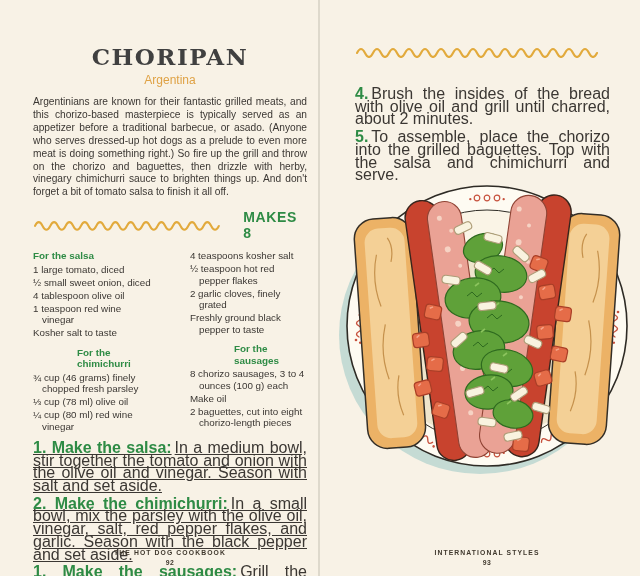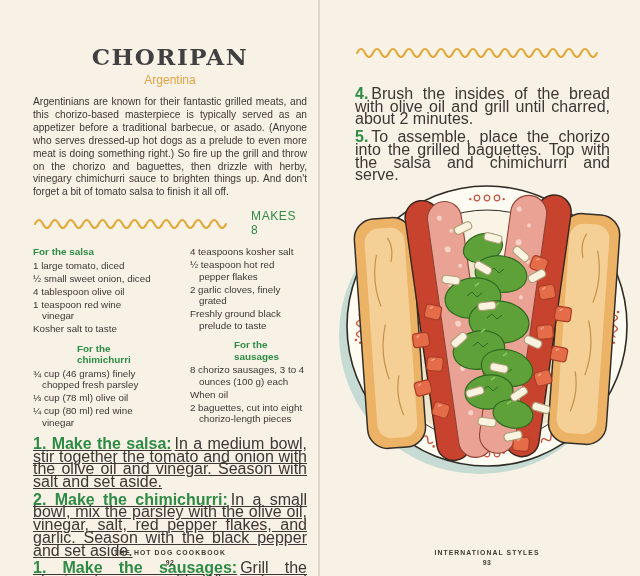--- a/index.html
+++ b/index.html
@@ -7,21 +7,21 @@
   .spread{position:relative;width:640px;height:576px;background:#F8F2E6;}
   .spine{position:absolute;left:318px;top:0;width:2px;height:576px;background:#DED9CC;}
 
   
   .left-page{position:absolute;left:33px;top:44px;width:274px;}
   .recipe-title{font-family:"DejaVu Serif",serif;font-weight:bold;font-size:23px;line-height:25px;letter-spacing:1.5px;color:#404040;text-align:center;}
   .recipe-subtitle{font-family:Liberation Sans, sans-serif;font-size:12px;line-height:13px;color:#DFA245;text-align:center;margin-top:5px;}
   .intro{margin-top:9px;font-size:10.2px;line-height:12.9px;text-align:justify;}
   .makes-row{margin-top:7px;display:flex;align-items:center;}
   .makes-row svg{display:block;}
-  .makes-label{margin-left:auto;font-size:12px;font-weight:normal;letter-spacing:.6px;color:#2E8B45;padding-left:13px;}
+  .makes-label{margin-left:auto;font-size:14px;font-weight:bold;letter-spacing:.6px;color:#2E8B45;padding-left:13px;}
   .columns{margin-top:9px;display:flex;gap:36px;}
   .col1{width:136px;margin-right:3px;}
   .col2{width:135px;}
   .ing-header{font-size:9.9px;font-weight:bold;color:#2E8B45;line-height:11.5px;margin-bottom:2px;}
   .ing-header:not(:first-of-type){margin-top:8px;padding-left:44px;}
   .ing-item{font-size:9.8px;line-height:11.5px;margin-bottom:1.5px;padding-left:9px;text-indent:-9px;}
   .steps{margin-top:8px;text-decoration:underline;}
   .step{margin:0 0 5px;font-size:16px;line-height:12.7px;text-align:justify;}
   .step-label{color:#2E8B45;font-weight:bold;margin-right:3px;}
 
@@ -79,27 +79,27 @@
           <div class="ing-item">¼ cup (80 ml) red wine vinegar</div>
         </div>
       <div class="col2">
 
           <div class="ing-item">4 teaspoons kosher salt</div>
 
           <div class="ing-item">½ teaspoon hot red pepper flakes</div>
 
           <div class="ing-item">2 garlic cloves, finely grated</div>
 
-          <div class="ing-item">Freshly ground black prelude to taste</div>
+          <div class="ing-item">Freshly ground black pepper to taste</div>
 
           <div class="ing-header">For the sausages</div>
 
           <div class="ing-item">8 chorizo sausages, 3 to 4 ounces (100 g) each</div>
 
-          <div class="ing-item">When oil</div>
+          <div class="ing-item">Make oil</div>
 
           <div class="ing-item">2 baguettes, cut into eight chorizo-length pieces</div>
         </div>
     </div>
 
     <div class="steps">
 
         <p class="step"><span class="step-label">1. Make the salsa:</span><span class="step-text">In a medium bowl, stir together the tomato and onion with the olive oil and vinegar. Season with salt and set aside.</span></p>
 
         <p class="step"><span class="step-label">2. Make the chimichurri:</span><span class="step-text">In a small bowl, mix the parsley with the olive oil, vinegar, salt, red pepper flakes, and garlic. Season with the black pepper and set aside.</span></p>

